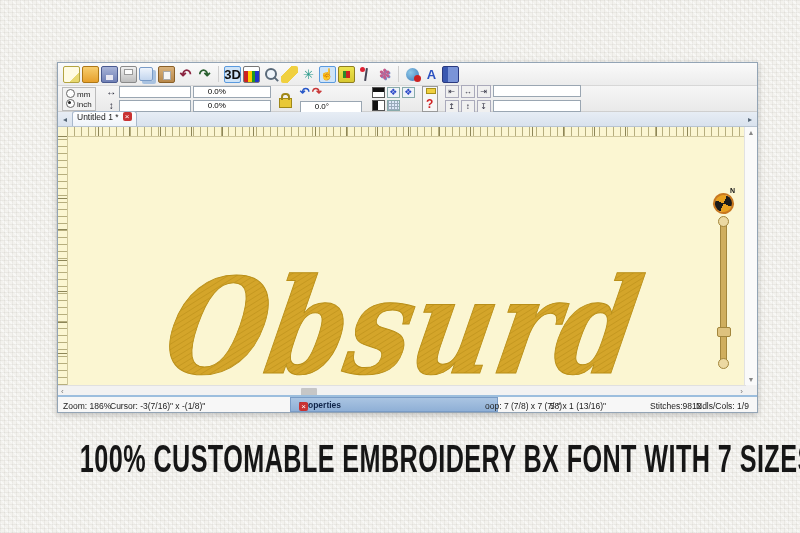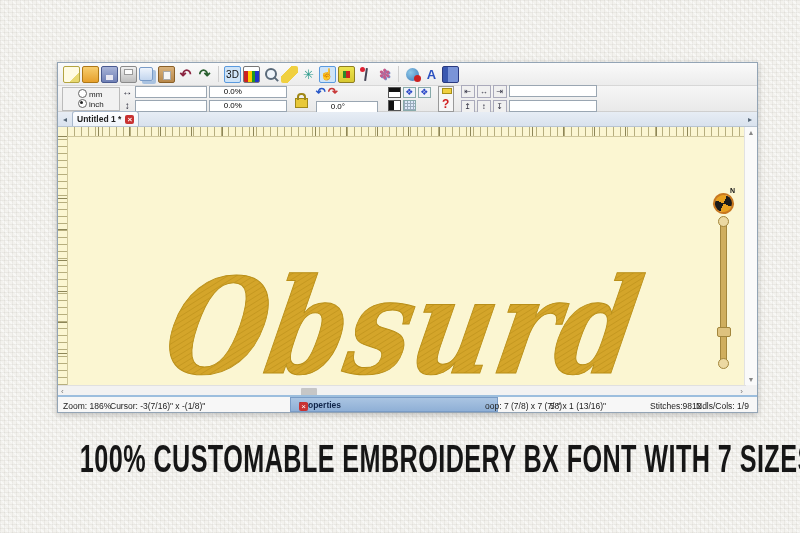--- a/index.html
+++ b/index.html
@@ -25,21 +25,21 @@
   .i-open{background:linear-gradient(#f7cd6e,#e6a02c);border:1px solid #ad7716}
   .i-save{background:linear-gradient(#a8b4d8,#6f7fb5);border:1px solid #4a5a90}
   .i-save::before{content:"";position:absolute;left:4px;top:8px;right:4px;bottom:2px;background:#e8e8f2}
   .i-print{background:linear-gradient(#f0f0f0,#bdbdbd);border:1px solid #8a8a8a}
   .i-print::before{content:"";position:absolute;left:3px;top:2px;right:3px;height:4px;background:#fdfdfd;border:1px solid #999}
   .i-copy{width:14px;height:14px;background:linear-gradient(#eef4fc,#c3d6ee);border:1px solid #7a9cc8;box-shadow:3px 3px 0 #a9c2e0;margin-right:4px}
   .i-paste{background:linear-gradient(#d9b27c,#b8884a);border:1px solid #8a6028}
   .i-paste::before{content:"";position:absolute;left:4px;top:4px;right:3px;bottom:2px;background:#f6f6f6;border:1px solid #aaa}
   .i-undo::before{content:"↶";color:#8a2440;font-size:14px;font-weight:bold}
   .i-redo::before{content:"↷";color:#2a6030;font-size:14px;font-weight:bold}
-  .i-3d{background:#cfe4f8;border:1px solid #5a9ade;font-weight:normal;font-size:10px;color:#101010}
+  .i-3d{background:#cfe4f8;border:1px solid #5a9ade;font-weight:bold;font-size:13px;color:#101010}
   .i-chart{border:1px solid #777;background:
       linear-gradient(#ffffff 25%,transparent 25%),
       linear-gradient(90deg,#cc2222 0 25%,#ffcc00 25% 50%,#229922 50% 75%,#2233cc 75%)}
   .i-zoom::before{content:"";position:absolute;left:3px;top:2px;width:8px;height:8px;border:2px solid #5a6a7a;border-radius:50%;background:#eef4fa}
   .i-zoom::after{content:"";position:absolute;left:11px;top:12px;width:6px;height:2px;background:#5a6a7a;transform:rotate(45deg)}
   .i-measure{background:linear-gradient(135deg,transparent 32%,#f0d040 32% 68%,transparent 68%)}
   .i-wind::before{content:"✳";color:#2a9a8a;font-size:13px}
   .i-hand{background:#cfe4f8;border:1px solid #5a9ade}
   .i-hand::before{content:"☝";color:#b8854a;font-size:11px}
   .i-frame{background:linear-gradient(#ece450,#d8c830);border:1px solid #8f7f20}
@@ -47,21 +47,21 @@
   .i-needle::before{content:"";position:absolute;left:8px;top:2px;width:2px;height:13px;background:#445;transform:rotate(8deg)}
   .i-needle::after{content:"";position:absolute;left:3px;top:1px;width:5px;height:5px;border-radius:50%;background:#d23}
   .i-stitch::before{content:"✽";color:#c55a8a;font-size:14px;text-shadow:1px 1px 0 #7a8ac8}
   .i-globe::before{content:"";position:absolute;inset:2px;border-radius:50%;background:radial-gradient(circle at 35% 35%,#8ec8e8,#3a78b8)}
   .i-globe::after{content:"";position:absolute;right:0;bottom:1px;width:7px;height:7px;border-radius:50%;background:#cc2222}
   .i-letterA{color:#2a50c0;font-weight:bold;font-size:13px}
   .i-album{background:linear-gradient(90deg,#3a58b0 32%,#7a94d8 32%);border:1px solid #2a3a80}
   
   .tb2{position:absolute;left:0;top:23px;width:100%;height:26px;background:linear-gradient(#f6f6f6,#e9e9e9);
     border-bottom:1px solid #cfcfcf;display:flex;align-items:center;padding-left:4px;box-sizing:border-box;font-size:8px;color:#222}
-  .unitbox{border:1px solid #bbb;background:#f2f2f2;padding:1px 15px;margin-right:0;line-height:9px}
+  .unitbox{border:1px solid #bbb;background:#f2f2f2;padding:1px 3px;margin-right:8px;line-height:9px}
   .radio{display:inline-block;width:7px;height:7px;border:1px solid #666;border-radius:50%;background:#fff;vertical-align:-1px;margin-right:2px;position:relative}
   .radio.sel::after{content:"";position:absolute;left:1px;top:1px;width:3px;height:3px;border-radius:50%;background:#222}
   .stack{display:flex;flex-direction:column;gap:2px;margin:0 2px}
   .hrow{display:flex;align-items:center;gap:2px}
   .tin{height:10px;font-size:8px;border:1px solid #9aa6b2;padding:0 14px;background:#fff;font-family:"Liberation Sans",sans-serif;box-sizing:content-box}
   .arr{font-size:10px;color:#223;width:11px;text-align:center}
   .i-lock{width:11px;height:8px;background:#e8c838;border:1px solid #a08818;margin:8px 6px 0 6px;position:relative;flex:none}
   .i-lock::before{content:"";position:absolute;left:1px;top:-6px;width:5px;height:5px;border:2px solid #a08818;border-bottom:none;border-radius:4px 4px 0 0}
   .rot-l{color:#2858c8;font-size:12px;font-weight:bold}
   .rot-r{color:#c83838;font-size:12px;font-weight:bold}
@@ -72,21 +72,21 @@
   .m-grid{background:repeating-linear-gradient(0deg,#9ab 0 1px,transparent 1px 3px),repeating-linear-gradient(90deg,#9ab 0 1px,#dde8f8 1px 3px)}
   .i-question{width:14px;height:24px;border:1px solid #999;background:#f6f6f6;color:#d02020;font-weight:bold;font-size:12px;
     display:inline-flex;align-items:flex-end;justify-content:center;margin:0 5px;position:relative}
   .i-question::before{content:"";position:absolute;top:1px;left:3px;width:8px;height:4px;background:#f0d040;border:1px solid #a89018}
   .al{width:12px;height:11px;border:1px solid #aab;background:#f0f0f0;display:inline-flex;align-items:center;justify-content:center;font-size:8px;color:#334}
   
   .tabbar{position:absolute;left:0;top:49px;width:100%;height:15px;background:linear-gradient(#e7edf5,#d9e2ee);
     border-bottom:1px solid #b8c4d2;display:flex;align-items:flex-end;box-sizing:border-box}
   .tabscroll{font-size:8px;color:#567;width:14px;text-align:center;align-self:center}
   .tab{height:14px;background:linear-gradient(#ffffff,#eef3fa);border:1px solid #a8b8cc;border-bottom:none;
-    border-radius:3px 3px 0 0;display:flex;align-items:center;padding:0 4px;font-size:8.5px;font-weight:bold;color:#222;gap:4px}
+    border-radius:3px 3px 0 0;display:flex;align-items:flex-start;padding:0 4px;font-size:8.5px;font-weight:normal;color:#222;gap:4px}
   .tclose{width:9px;height:9px;background:#c83232;border-radius:2px;color:#fff;font-size:8px;line-height:9px;text-align:center}
   .tclose::before{content:"×"}
   .tabspacer{flex:1}
   
   .canvaswrap{position:absolute;left:0;top:64px;width:688px;height:258px;background:#FBF6D2;overflow:hidden}
   .topruler{position:absolute;left:9px;top:0;right:0;height:9px;border-bottom:1px solid #cfc79b;
     background:repeating-linear-gradient(90deg,#b6ae7e 0 1px,transparent 1px 7px),repeating-linear-gradient(90deg,#8d8658 0 1px,transparent 1px 31px)}
   .leftruler{position:absolute;left:0;top:9px;bottom:0;width:9px;border-right:1px solid #cfc79b;
     background:repeating-linear-gradient(0deg,#b6ae7e 0 1px,transparent 1px 7px),repeating-linear-gradient(0deg,#8d8658 0 1px,transparent 1px 31px)}
   .design{position:absolute;left:105px;top:118px}

